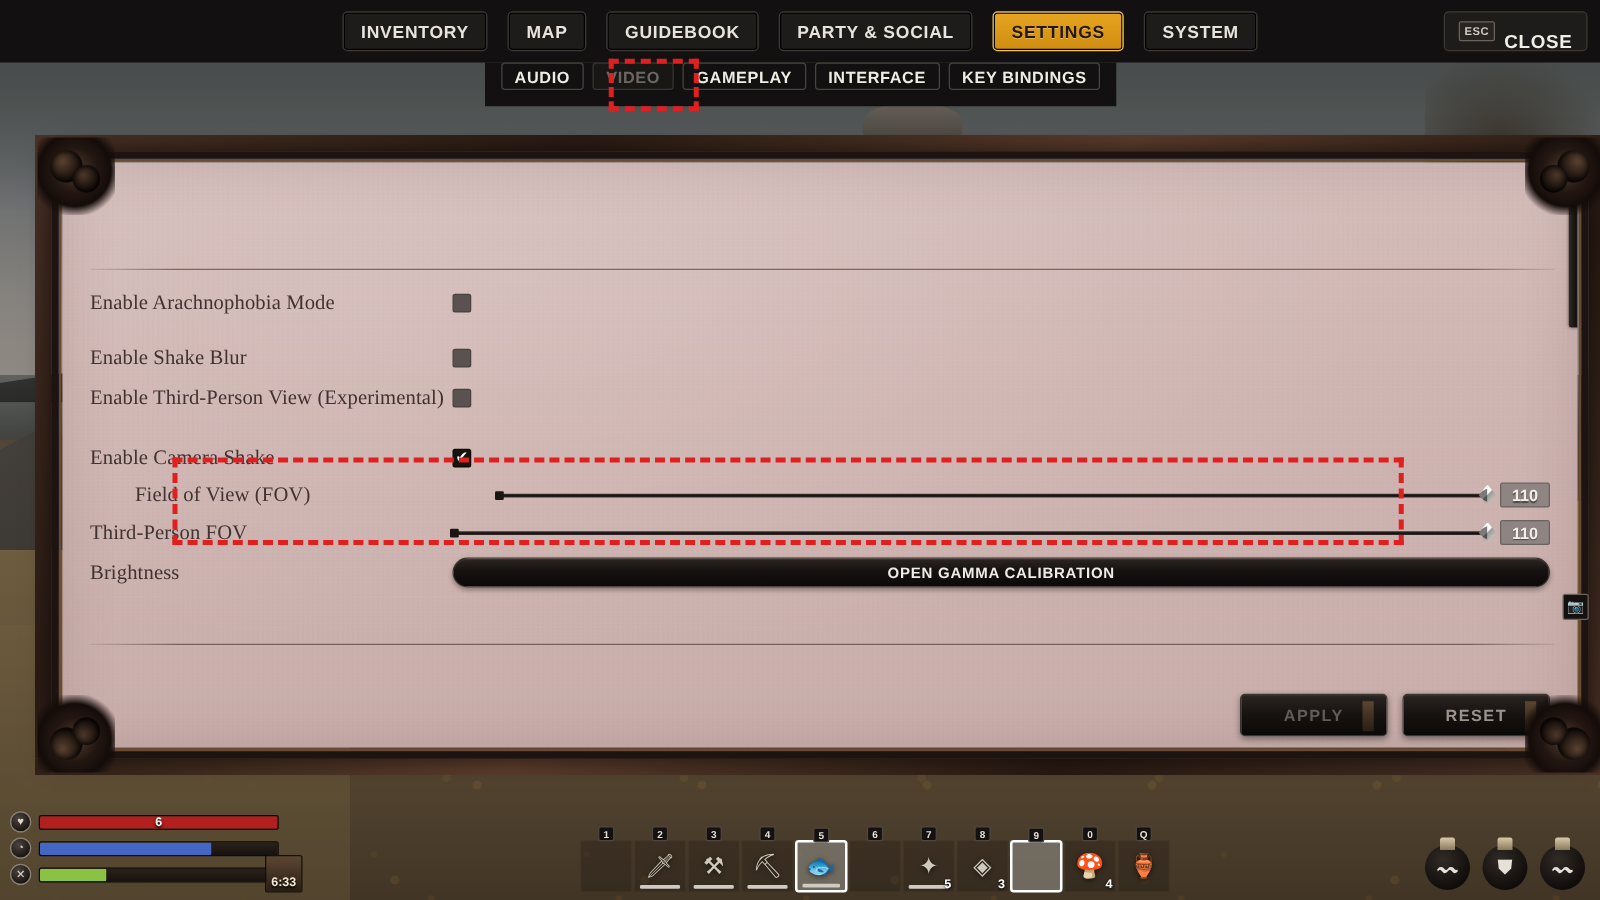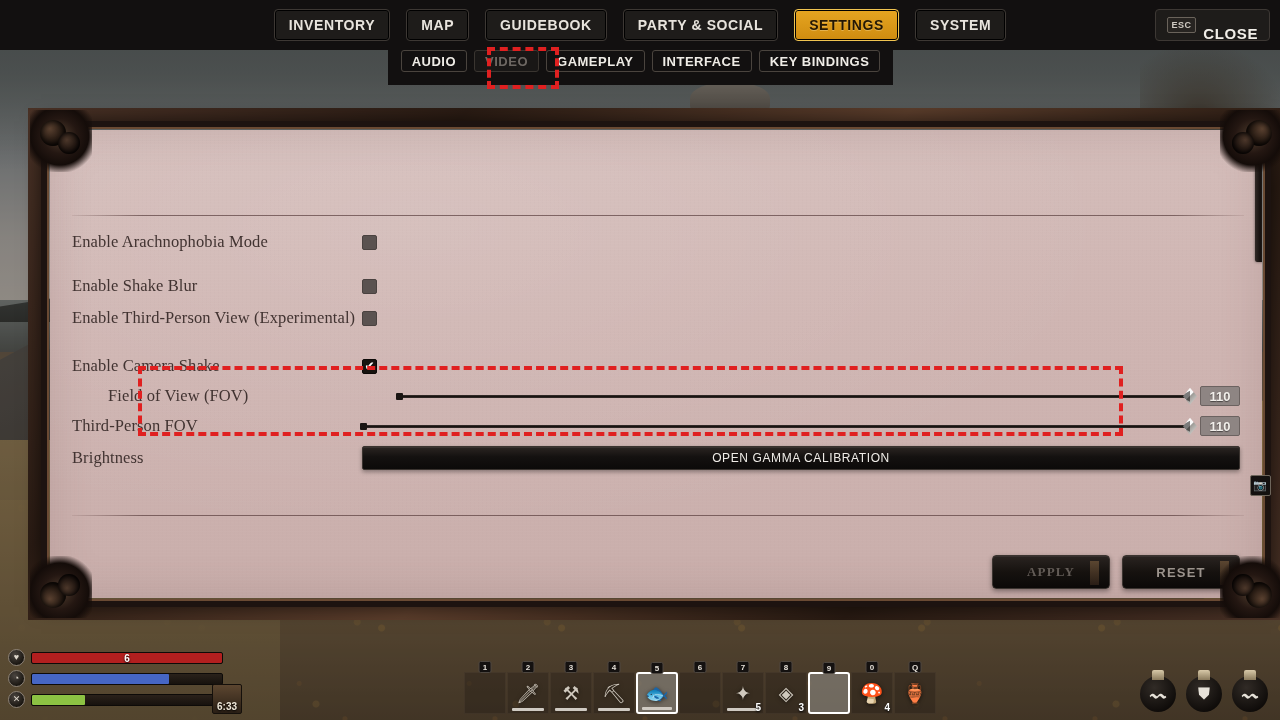--- a/index.html
+++ b/index.html
@@ -240,23 +240,23 @@
     flex:0 0 40px; width:40px; height:20px;
     background:#8e8583; border:1px solid #6b6260; border-radius:2px;
     display:flex; align-items:center; justify-content:center;
     font-family:"Liberation Sans", sans-serif;
     font-size:13px; font-weight:bold; color:#f2efeb;
     text-shadow:0 1px 1px rgba(0,0,0,.5);
   }
   .wide-btn {
     flex:1 1 auto; height:24px;
     background:linear-gradient(180deg,#2b2522 0%,#141110 45%,#0c0a09 100%);
-    border:1px solid #3a332f; border-radius:2px;
-    display:flex; align-items:center; justify-content:center;
-    font-size:12px; font-weight:normal; letter-spacing:.6px; color:#efece7;
+    border:1px solid #3a332f; border-radius:12px;
+    display:flex; align-items:center; justify-content:center;
+    font-size:12px; font-weight:bold; letter-spacing:.6px; color:#efece7;
     text-transform:uppercase;
     box-shadow:inset 0 1px 0 rgba(255,255,255,.07), 0 2px 4px rgba(0,0,0,.35);
   }
 
   
   #scrollbar {
     position:absolute; right:-3px; top:20px; width:10px; height:270px;
   }
   #scroll-thumb {
     position:absolute; left:0; top:12px; width:10px; height:100px;
@@ -275,21 +275,21 @@
     display:flex; align-items:center; justify-content:center;
     font-size:13px; font-weight:bold; letter-spacing:1.2px;
     box-shadow:inset 0 1px 0 rgba(255,255,255,.06), 0 2px 5px rgba(0,0,0,.4);
     position:relative; overflow:hidden;
   }
   .act-btn::after {
     content:""; position:absolute; right:10px; top:5px; width:9px; height:24px;
     background:linear-gradient(180deg,#6d5338,#33241a);
     opacity:.75;
   }
-  .act-btn.dim { color:#625b56;font-family:Liberation Serif, serif; }
+  .act-btn.dim { color:#625b56; }
   .act-btn.norm { color:#9b938c; }
 
   
   #hud { position:absolute; left:0; bottom:0; width:1280px; height:80px; z-index:15; }
   #stats { position:absolute; left:8px; bottom:8px; width:215px; }
   .stat-row { display:flex; align-items:center; gap:6px; margin-bottom:4px; }
   .stat-ico {
     width:17px; height:17px; flex:0 0 17px; border-radius:50%;
     background:radial-gradient(circle at 38% 32%, #4b4540, #18140f 75%);
     border:1px solid #8b8176;

